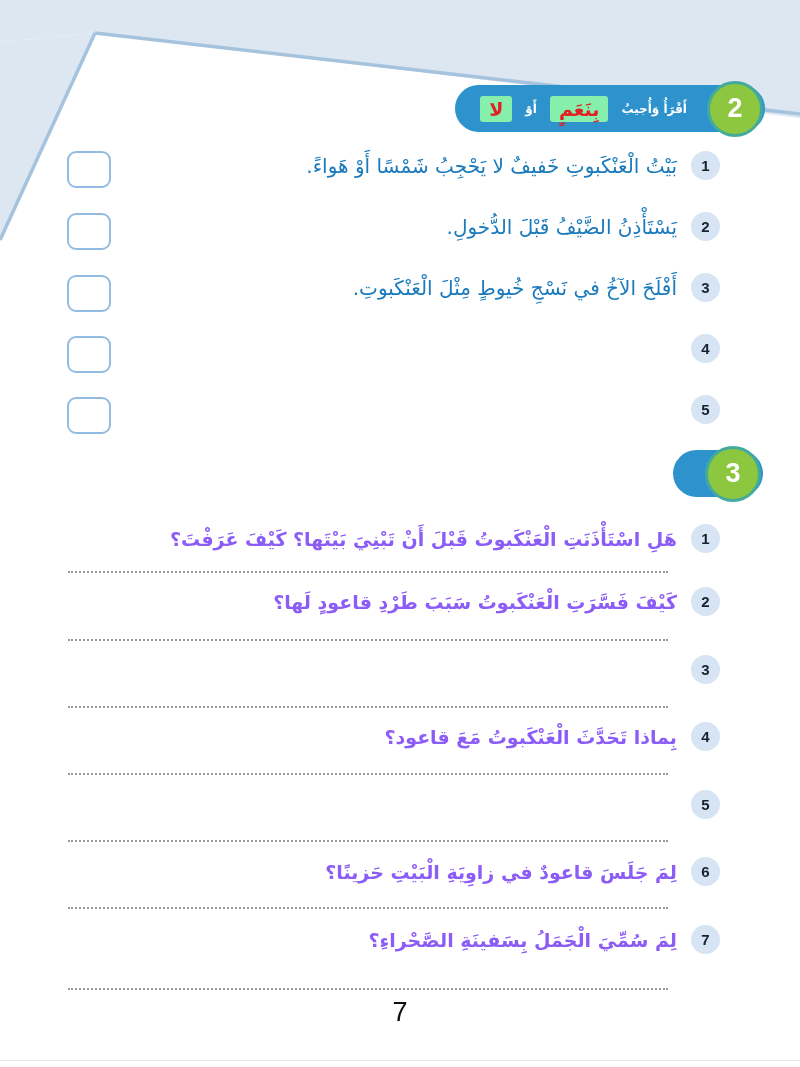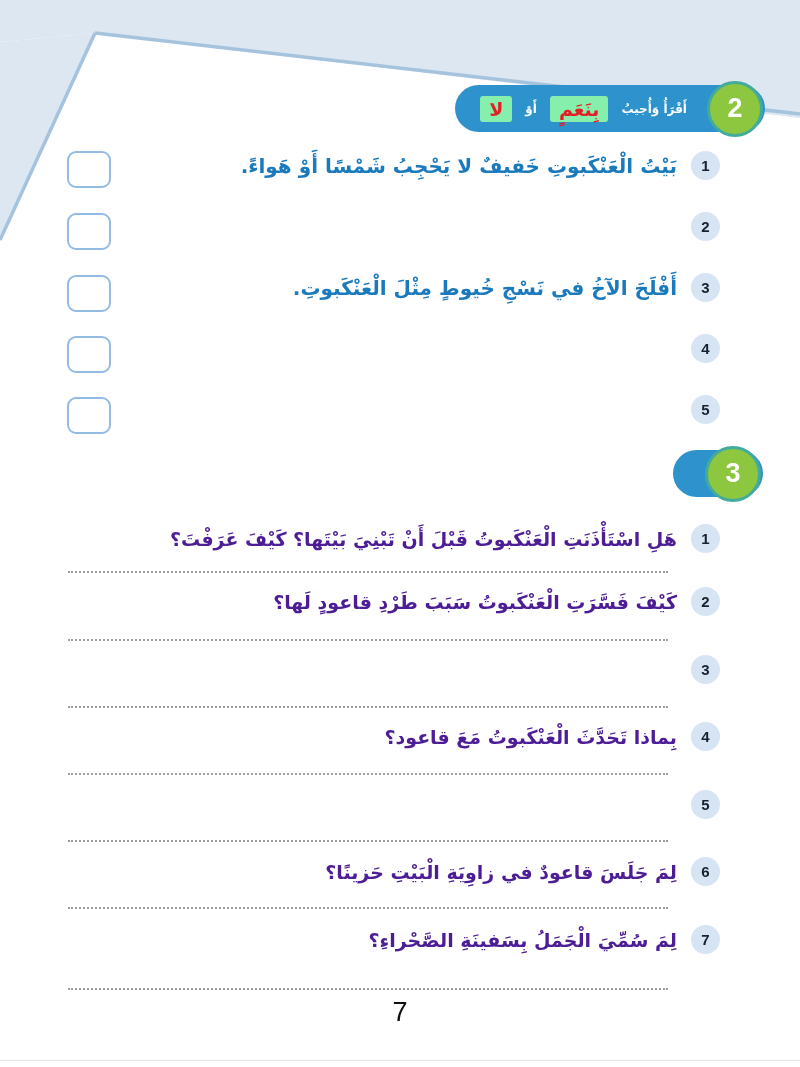--- a/index.html
+++ b/index.html
@@ -27,22 +27,22 @@
     border-radius:3px; padding:2px 9px; margin:16px 5px; white-space:nowrap;
   }
 
   
   .row {position:absolute; display:flex; align-items:center; direction:rtl; right:80px; z-index:1;}
   .row-num {
     width:29px; height:29px; border-radius:50%; background:#d6e4f4; color:#16222e;
     font-size:15px; font-weight:bold; display:flex; align-items:center; justify-content:center;
     margin-left:14px; flex:0 0 auto; font-family:"Liberation Sans", sans-serif;
   }
-  .stmt-text {color:#1a7abc; font-size:20px; font-weight:bold; white-space:nowrap;}
-  .q-text {color:#4c1d95; font-size:19px; font-weight:bold; white-space:nowrap;}
+  .stmt-text {color:#1a7abc; font-size:20px; font-weight:normal; white-space:nowrap;}
+  .q-text {color:#8b5cf6; font-size:19px; font-weight:bold; white-space:nowrap;}
 
   .checkbox {
     position:absolute; left:67px; width:44px; height:37px; background:#fff;
     border:2px solid #94bce3; border-radius:9px; box-sizing:border-box; z-index:1;
   }
   .answer-line {
     position:absolute; left:68px; width:600px; height:0;
     border-top:2px dotted #9b9b9b; z-index:1;
   }
   .page-num {
@@ -76,20 +76,21 @@
   <div class="checkbox" style="top:275px;"></div>
   <div class="checkbox" style="top:336px;"></div>
   <div class="checkbox" style="top:397px;"></div>
 
   <div class="row" style="top:151px;">
     <div class="row-num">1</div>
     <span class="stmt-text">بَيْتُ الْعَنْكَبوتِ خَفيفٌ لا يَحْجِبُ شَمْسًا أَوْ هَواءً.</span>
   </div>
   <div class="row" style="top:212px;">
     <div class="row-num">2</div>
+    <span class="stmt-text">يَسْتَأْذِنُ الضَّيْفُ قَبْلَ الدُّخولِ.</span>
   </div>
   <div class="row" style="top:273px;">
     <div class="row-num">3</div>
     <span class="stmt-text">أَفْلَحَ الآخُ في نَسْجِ خُيوطٍ مِثْلَ الْعَنْكَبوتِ.</span>
   </div>
   <div class="row" style="top:334px;">
     <div class="row-num">4</div>
   </div>
   <div class="row" style="top:395px;">
     <div class="row-num">5</div>

